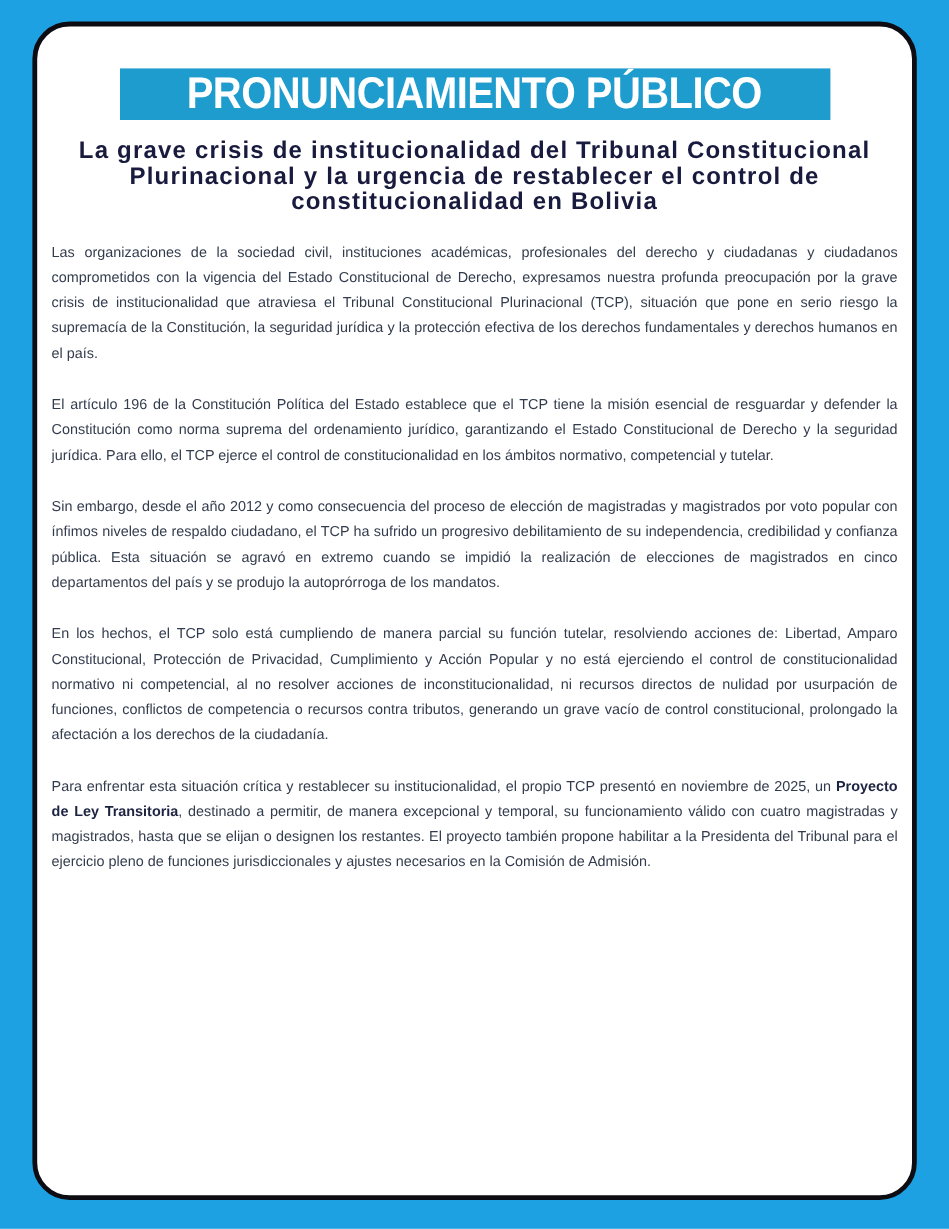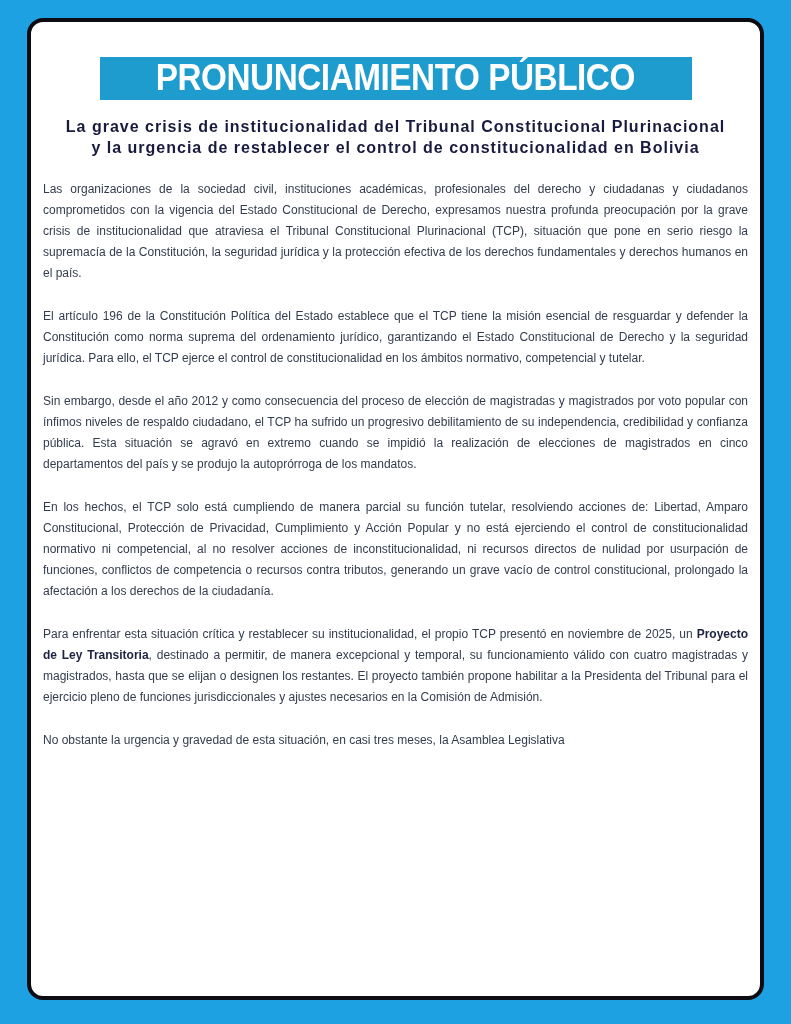--- a/index.html
+++ b/index.html
@@ -16,21 +16,21 @@
   }
   .card {
     position: absolute;
     left: 27px;
     top: 18px;
     width: 737px;
     height: 982px;
     box-sizing: border-box;
     background: var(--card-bg, #ffffff);
     border: 4px solid var(--card-border, #0c0c12);
-    border-radius: 16px;
+    border-radius: 31px;
     overflow: hidden;
   }
   .banner {
     margin: 35px auto 0 auto;
     width: 592px;
     height: 43px;
     background: var(--banner-bg, #1e9ccd);
     display: flex;
     align-items: center;
     justify-content: center;
@@ -44,21 +44,21 @@
     letter-spacing: -0.5px;
     transform: scaleX(0.9);
     transform-origin: center;
     padding-bottom: 3px;
   }
   .heading {
     margin: 16px auto 0 auto;
     width: 668px;
     text-align: center;
     font-weight: bold;
-    font-size: 16px;
+    font-size: 20px;
     line-height: 21px;
     letter-spacing: 1px;
     color: var(--heading-fg, #181a3e);
   }
   .paragraphs {
     margin: 21px 12px 0 12px;
   }
   .body-paragraph {
     margin: 0 0 22px 0;
     font-size: 12px;
@@ -78,15 +78,14 @@
   <div class="banner">
     <span class="banner-text">PRONUNCIAMIENTO PÚBLICO</span>
   </div>
   <h2 class="heading">La grave crisis de institucionalidad del Tribunal Constitucional Plurinacional y la urgencia de restablecer el control de constitucionalidad en Bolivia</h2>
   <div class="paragraphs">
       <p class="body-paragraph"><span>Las organizaciones de la sociedad civil, instituciones académicas, profesionales del derecho y ciudadanas y ciudadanos comprometidos con la vigencia del Estado Constitucional de Derecho, expresamos nuestra profunda preocupación por la grave crisis de institucionalidad que atraviesa el Tribunal Constitucional Plurinacional (TCP), situación que pone en serio riesgo la supremacía de la Constitución, la seguridad jurídica y la protección efectiva de los derechos fundamentales y derechos humanos en el país.</span></p>
       <p class="body-paragraph"><span>El artículo 196 de la Constitución Política del Estado establece que el TCP tiene la misión esencial de resguardar y defender la Constitución como norma suprema del ordenamiento jurídico, garantizando el Estado Constitucional de Derecho y la seguridad jurídica. Para ello, el TCP ejerce el control de constitucionalidad en los ámbitos normativo, competencial y tutelar.</span></p>
       <p class="body-paragraph"><span>Sin embargo, desde el año 2012 y como consecuencia del proceso de elección de magistradas y magistrados por voto popular con ínfimos niveles de respaldo ciudadano, el TCP ha sufrido un progresivo debilitamiento de su independencia, credibilidad y confianza pública.  Esta situación se agravó en extremo cuando se impidió la realización de elecciones de magistrados en cinco departamentos del país y se produjo la autoprórroga de los mandatos.</span></p>
       <p class="body-paragraph"><span>En los hechos, el TCP solo está cumpliendo de manera parcial su función tutelar, resolviendo acciones de: Libertad, Amparo Constitucional, Protección de Privacidad, Cumplimiento y Acción Popular y no está ejerciendo el control de constitucionalidad normativo ni competencial, al no resolver acciones de inconstitucionalidad, ni recursos directos de nulidad por usurpación de funciones, conflictos de competencia o recursos contra tributos, generando un grave vacío de control constitucional, prolongado la afectación a los derechos de la ciudadanía.</span></p>
       <p class="body-paragraph"><span>Para enfrentar esta situación crítica y restablecer su institucionalidad, el propio TCP presentó en noviembre de 2025, un </span><b>Proyecto de Ley Transitoria</b><span>, destinado a permitir, de manera excepcional y temporal, su funcionamiento válido con cuatro magistradas y magistrados, hasta que se elijan o designen los restantes. El proyecto también propone habilitar a la Presidenta del Tribunal para el ejercicio pleno de funciones jurisdiccionales y ajustes necesarios en la Comisión de Admisión.</span></p>
-      <p class="body-paragraph"><span>No obstante la urgencia y gravedad de esta situación, en casi tres meses, la Asamblea Legislativa</span></p>
     </div>
 </div>
 
 </body></html>

